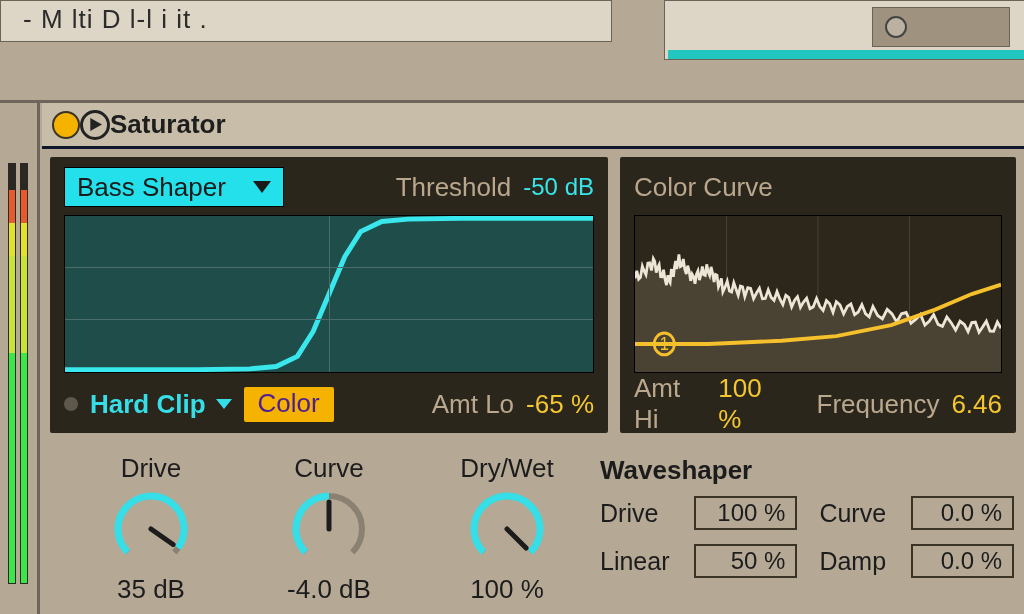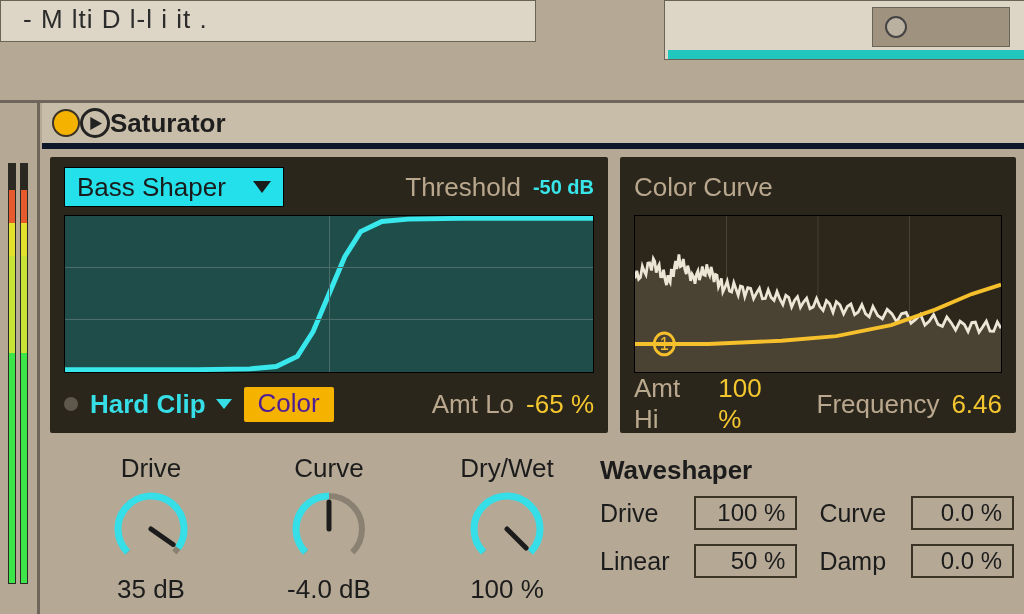--- a/index.html
+++ b/index.html
@@ -13,21 +13,21 @@
   }
 
   
   .top-area {
     position: absolute;
     top: 0; left: 0; right: 0; height: 100px;
     background: #b5a996;
   }
   .top-left-panel {
     position: absolute;
-    top: 0; left: 0; width: 536px; height: 42px;
+    top: 0; left: 0; width: 612px; height: 42px;
     background: #ddd5c6;
     border: 1px solid #6a6357;
   }
   .top-right-panel {
     position: absolute;
     top: 0; right: 0; width: 360px; height: 60px;
     background: #ddd5c6;
     border: 1px solid #6a6357;
     border-right: none;
   }
@@ -99,21 +99,21 @@
     left: 42px; top: 0; right: 0; bottom: 0;
     background: #b5a996;
   }
   .device-header {
     height: 46px;
     display: flex;
     align-items: center;
     gap: 0;
     padding: 4px 10px;
     background: #c7bda9;
-    border-bottom: 6px solid #0f172a;
+    border-bottom: 3px solid #0f172a;
   }
   .on-indicator {
     width: 28px; height: 28px;
     border-radius: 50%;
     background: #f5b300;
     border: 2px solid #3a3326;
   }
   .play-btn {
     width: 30px; height: 30px;
     border-radius: 50%;
@@ -170,22 +170,22 @@
 
   .thresh-label {
     margin-left: auto;
     color: #baa88e;
     font-size: 26px;
     font-weight: 500;
   }
   .thresh-val {
     margin-left: 12px;
     color: #38e6ea;
-    font-size: 20px;
-    font-weight: 700;
+    font-size: 24px;
+    font-weight: 400;
   }
 
   .curve-display {
     margin-top: 8px;
     width: 100%;
     height: 158px;
     background: #1f4d4a;
     border: 1px solid #000;
     position: relative;
     overflow: hidden;

